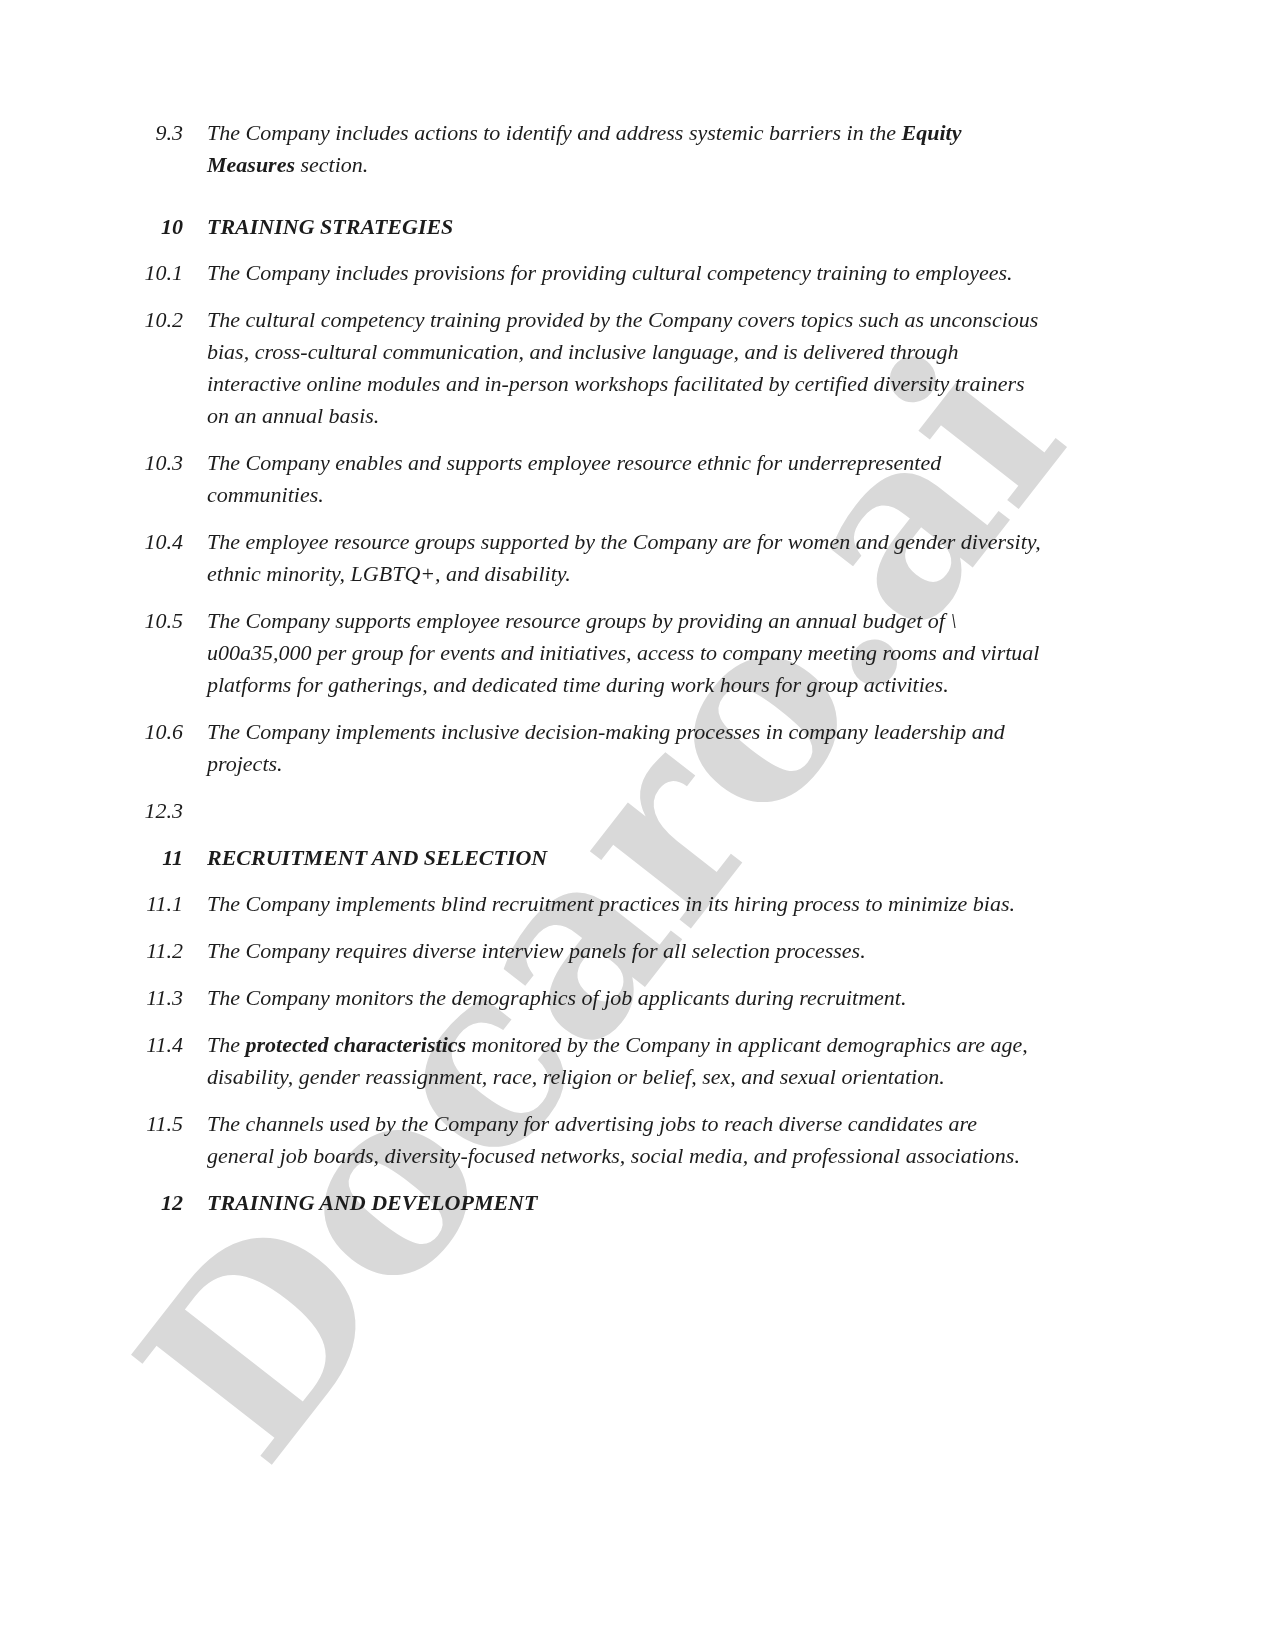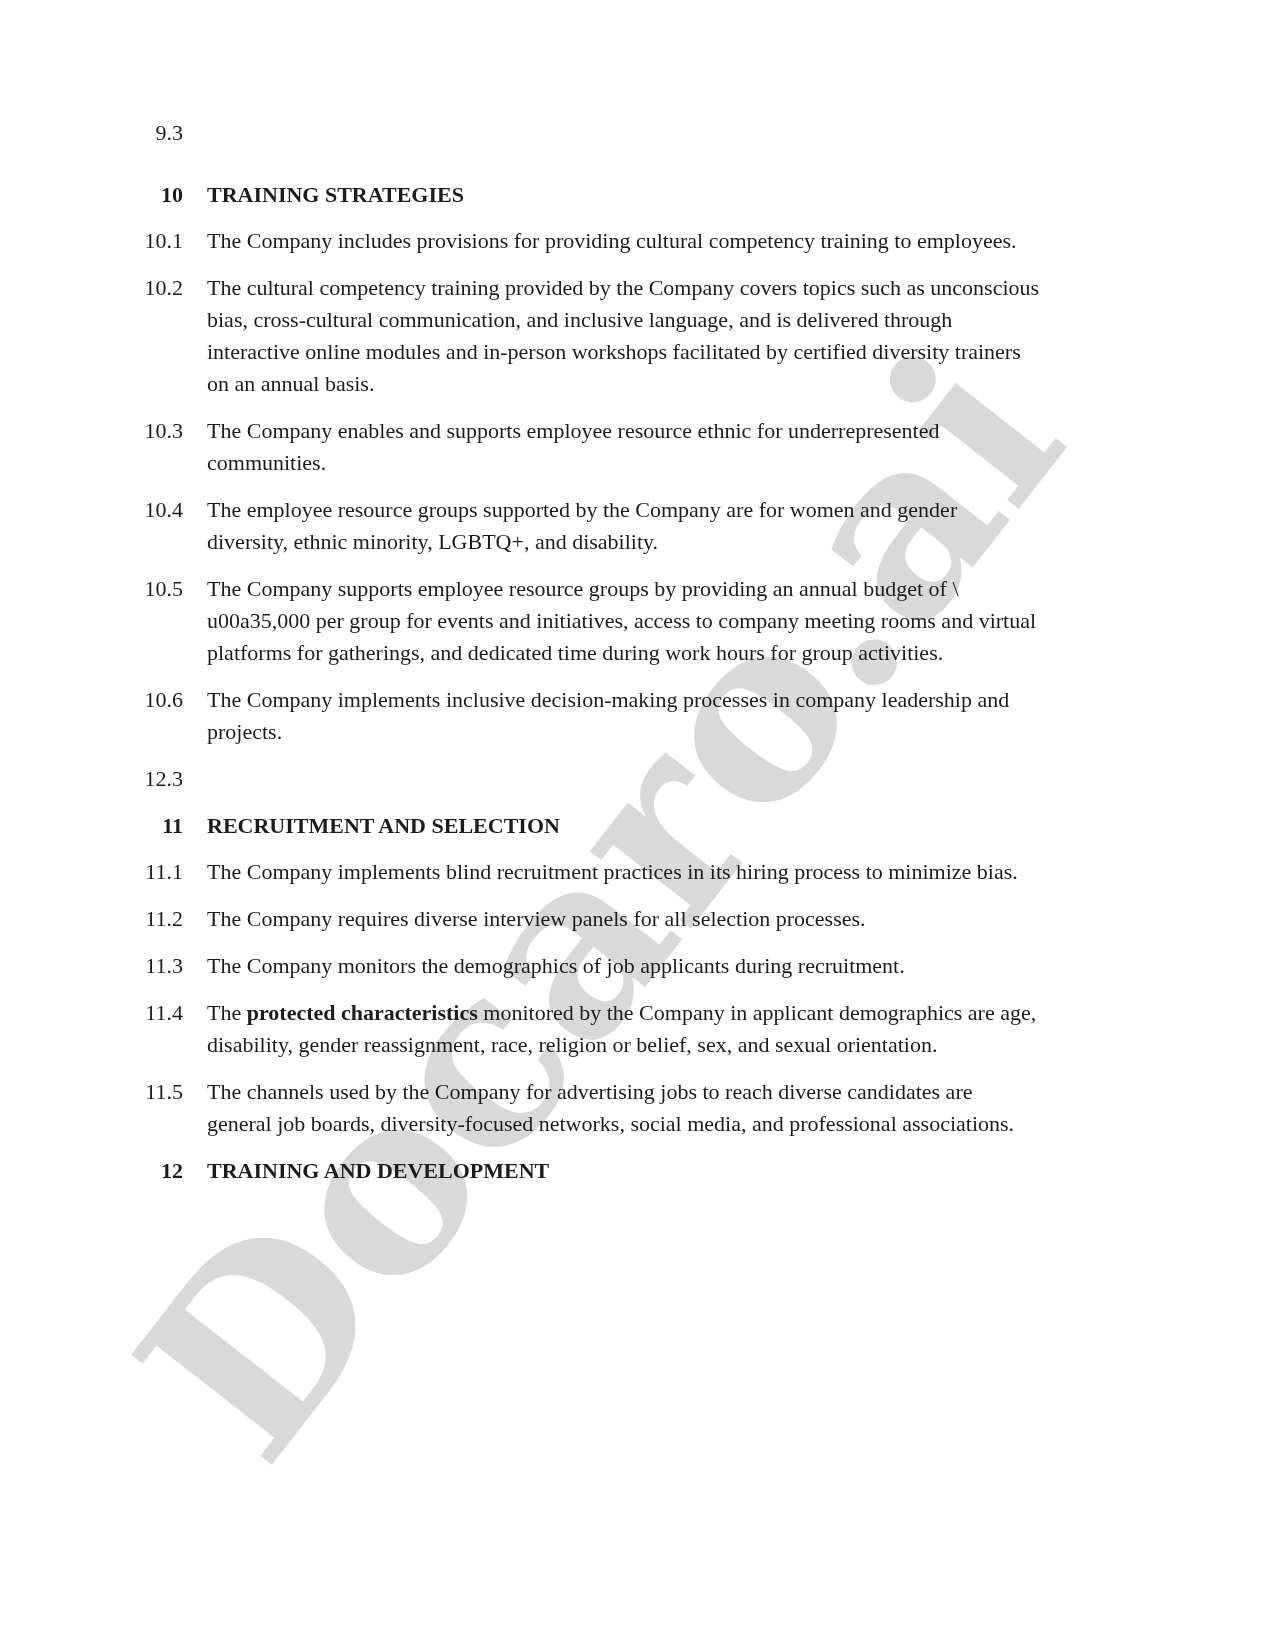--- a/index.html
+++ b/index.html
@@ -36,20 +36,21 @@
     width: 1275px;
     z-index: 1;
   }
   .row {
     display: grid;
     grid-template-columns: 183px 834px;
     column-gap: 24px;
     font-size: 22px;
     line-height: 32px;
     margin: 0 0 15px 0;
+    font-style: italic;
   }
   .row:first-child { margin-top: 0; }
   .row .num {
     text-align: right;
     white-space: nowrap;
   }
   .row .body { margin: 0; }
   .row.heading {
     margin-bottom: 14px;
     font-weight: bold;
@@ -57,20 +58,21 @@
   .row b, .row strong { font-weight: bold; }
 </style>
 </head>
 <body>
 
 <div class="page" style="background: rgb(255, 255, 255); color: rgb(28, 28, 28);">
   <div class="watermark" style="color: rgb(217, 217, 217);">Docaro.ai</div>
   <div class="content">
       <div class="row">
         <span class="num">9.3</span>
+        <p class="body">The Company includes actions to identify and address systemic barriers in the <strong>Equity Measures</strong> section.</p>
       </div>
       <div class="row">
       </div>
       <div class="row heading">
         <span class="num">10</span>
         <p class="body">TRAINING STRATEGIES</p>
       </div>
       <div class="row">
         <span class="num">10.1</span>
         <p class="body">The Company includes provisions for providing cultural competency training to employees.</p>

